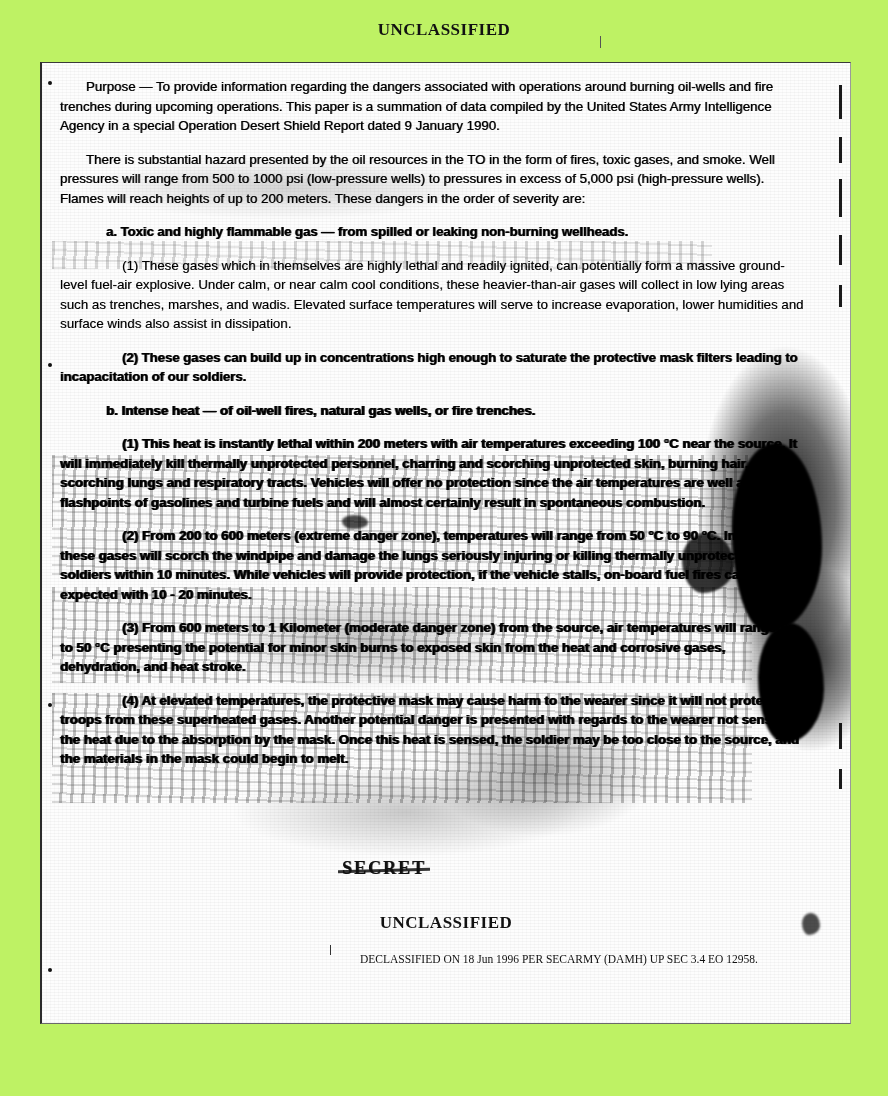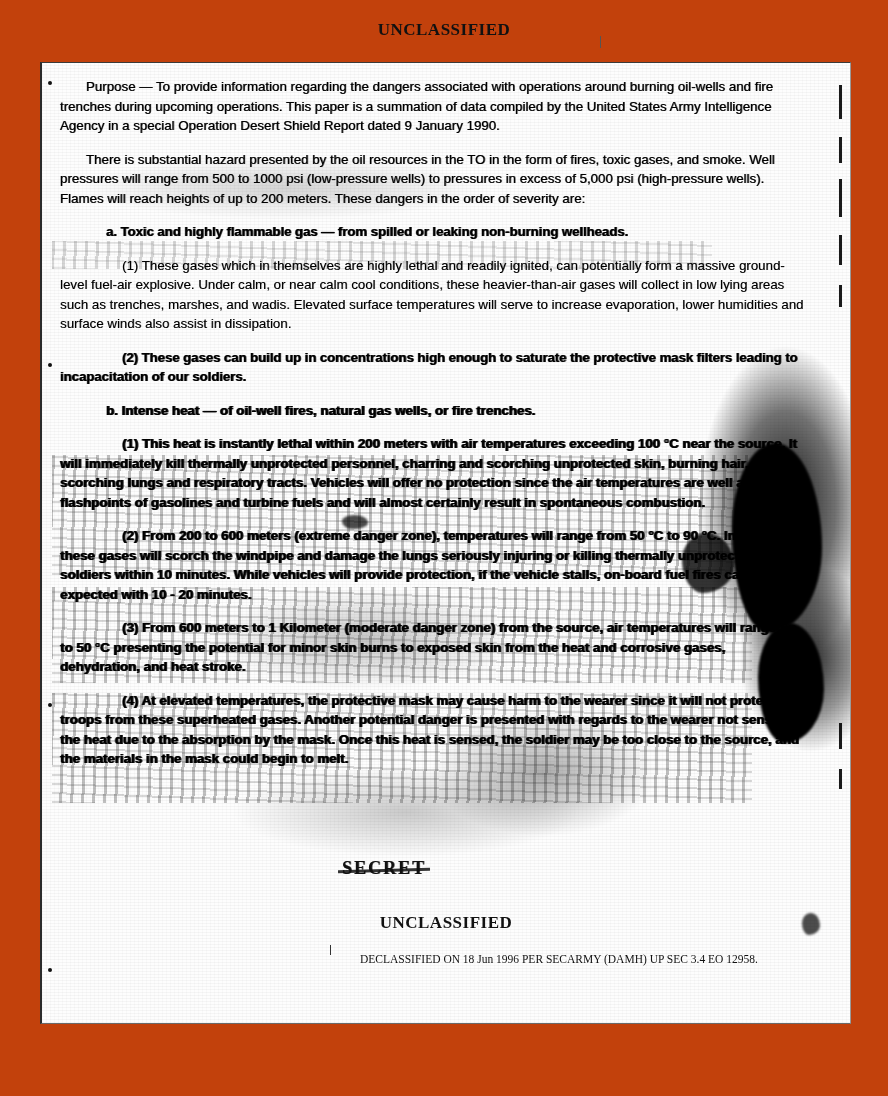--- a/index.html
+++ b/index.html
@@ -13,21 +13,21 @@
     font-family: "Liberation Serif", serif;
     color: #000;
     position: relative;
     overflow: hidden;
   }
 
   
   .page {
     position: absolute;
     inset: 0;
-    background: #c2410c;
+    background: #bef264;
   }
 
   .header-class {
     position: absolute;
     top: 20px;
     left: 0;
     width: 888px;
     text-align: center;
     font-family: "Liberation Serif", serif;
     font-weight: bold;

